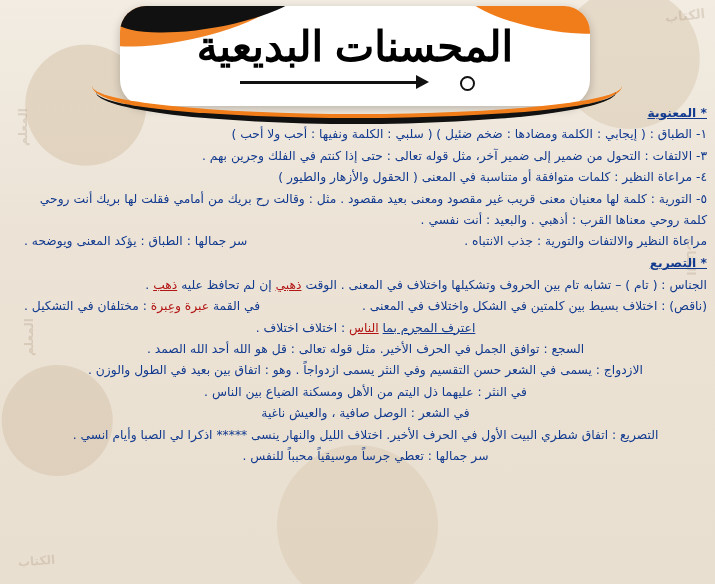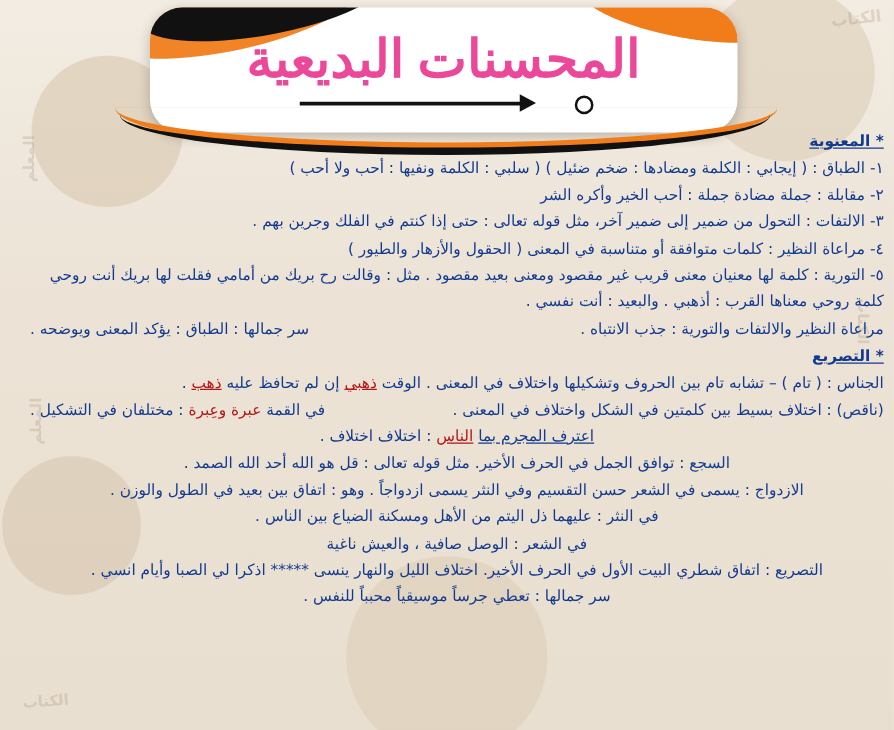--- a/index.html
+++ b/index.html
@@ -45,22 +45,22 @@
   #banner .ornTop2{
     position:absolute;top:-34px;left:-10px;width:200px;height:56px;
     background:#111;border-radius:50%;transform:rotate(-10deg);
   }
   #banner .ornTopR{
     position:absolute;top:-30px;right:-50px;width:180px;height:54px;
     background:#f07d1a;border-radius:50%;transform:rotate(10deg);
   }
   #banner .title{
     position:absolute;top:16px;left:0;right:0;text-align:center;
-    font-size:42px;font-weight:bold;color:#ec4899;
-    font-family:Liberation Serif, serif;
+    font-size:42px;font-weight:bold;color:#000000;
+    font-family:Liberation Sans, sans-serif;
     letter-spacing:0px;
   }
   #banner .arrowRow{
     position:absolute;bottom:13px;left:0;right:0;height:22px;
   }
   #banner .arrowLine{
     position:absolute;top:10px;left:120px;width:180px;height:3px;background:#111;
   }
   #banner .arrowHead{
     position:absolute;top:4px;left:296px;width:0;height:0;
@@ -123,21 +123,20 @@
     </div>
   </div>
   <div id="swoosh"></div>
   <div id="swoosh2"></div>
 
   <div id="content">
 
     <div class="line sec">* المعنوية</div>
 
     <div class="line">١- الطباق : ( إيجابي : الكلمة ومضادها : ضخم ضئيل ) ( سلبي : الكلمة ونفيها : أحب ولا أحب )</div>
-    <div class="line">٢- مقابلة : جملة مضادة جملة : أحب الخير وأكره الشر</div>
     <div class="line">٣- الالتفات : التحول من ضمير إلى ضمير آخر، مثل قوله تعالى : حتى إذا كنتم في الفلك وجرين بهم .</div>
     <div class="line">٤- مراعاة النظير : كلمات متوافقة أو متناسبة في المعنى ( الحقول والأزهار والطيور )</div>
     <div class="line">٥- التورية : كلمة لها معنيان معنى قريب غير مقصود ومعنى بعيد مقصود .   مثل : وقالت رح بريك من أمامي فقلت لها بريك أنت روحي</div>
     <div class="line">كلمة روحي معناها القرب : أذهبي .  والبعيد : أنت نفسي .</div>
 
     <div class="line srow">
       <span>مراعاة النظير والالتفات والتورية : جذب الانتباه .</span>
       <span>سر جمالها : الطباق : يؤكد المعنى ويوضحه .</span>
     </div>
 

